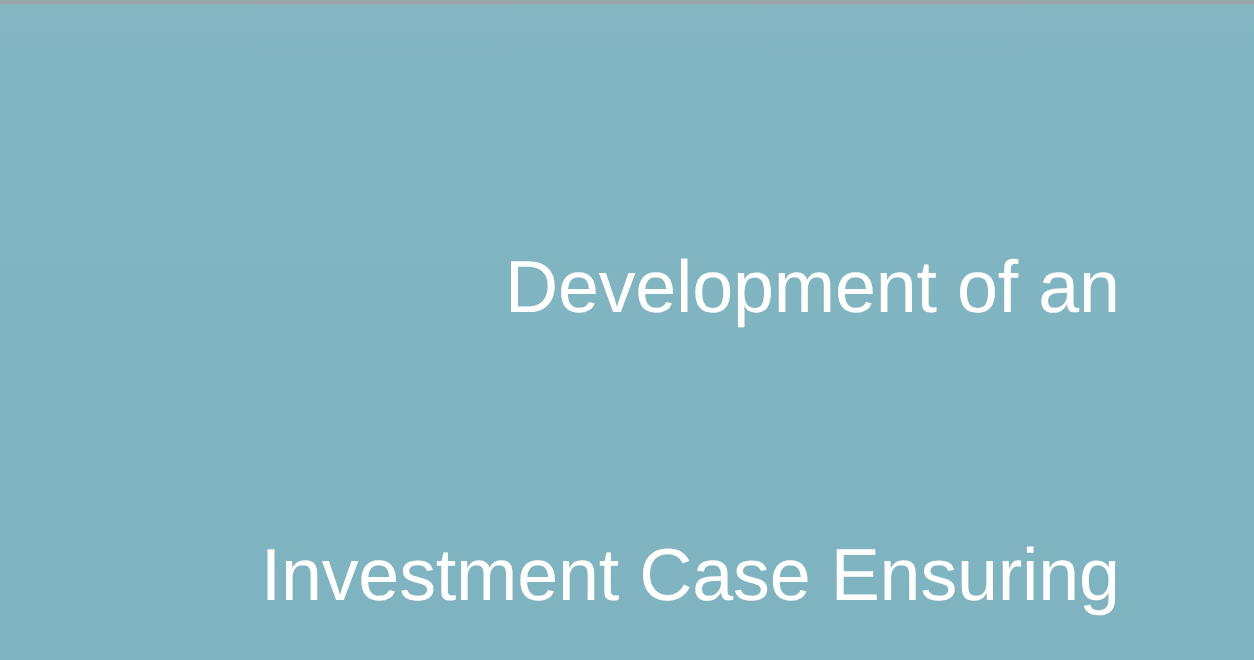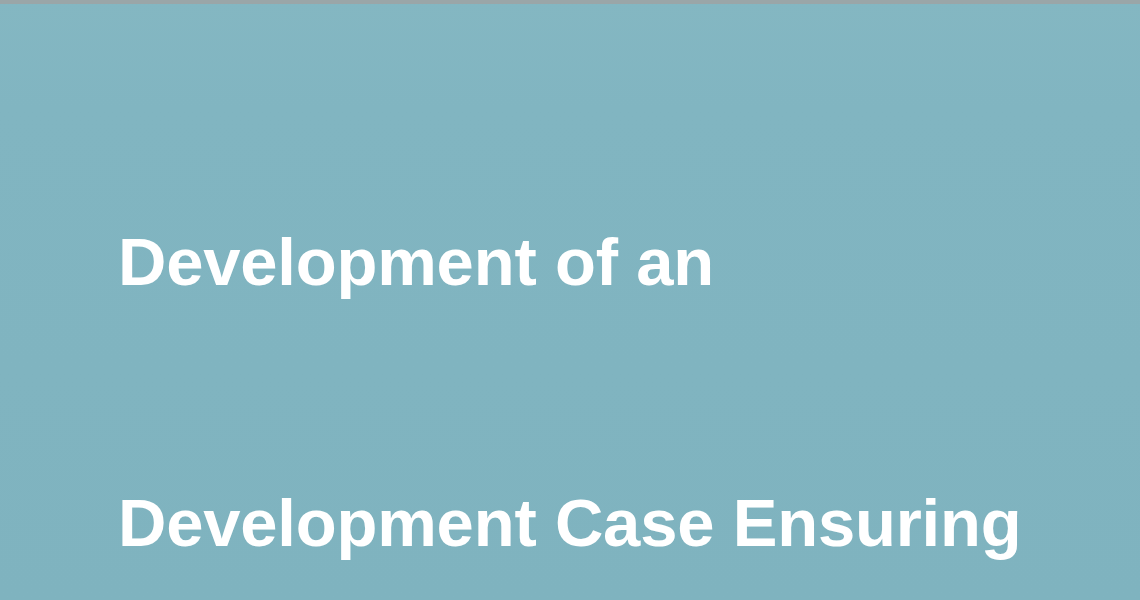--- a/index.html
+++ b/index.html
@@ -67,39 +67,40 @@
     letter-spacing: -0.2px;
     max-width: 900px;
     white-space: pre-wrap;
     text-rendering: optimizeLegibility;
   }
 
   
   .title-line {
     display: block;
     color: #ffffff;
-    font-weight: 700;
+    font-weight: 400;
     font-size: 67px;
     line-height: 87px;
     white-space: nowrap;
+    text-align: right;
   }
 </style>
 </head>
 <body>
 
 <div class="viewport">
 
   <div class="hero-backdrop"></div>
 
   <div class="top-edge-strip"></div>
 
   <div class="hero-content">
     <h1 class="hero-title">
       <span class="title-line">Development of an</span>
-      <span class="title-line">Development Case Ensuring</span>
+      <span class="title-line">Investment Case Ensuring</span>
       
       
       
       
       
     </h1>
   </div>
 
 </div>
 

